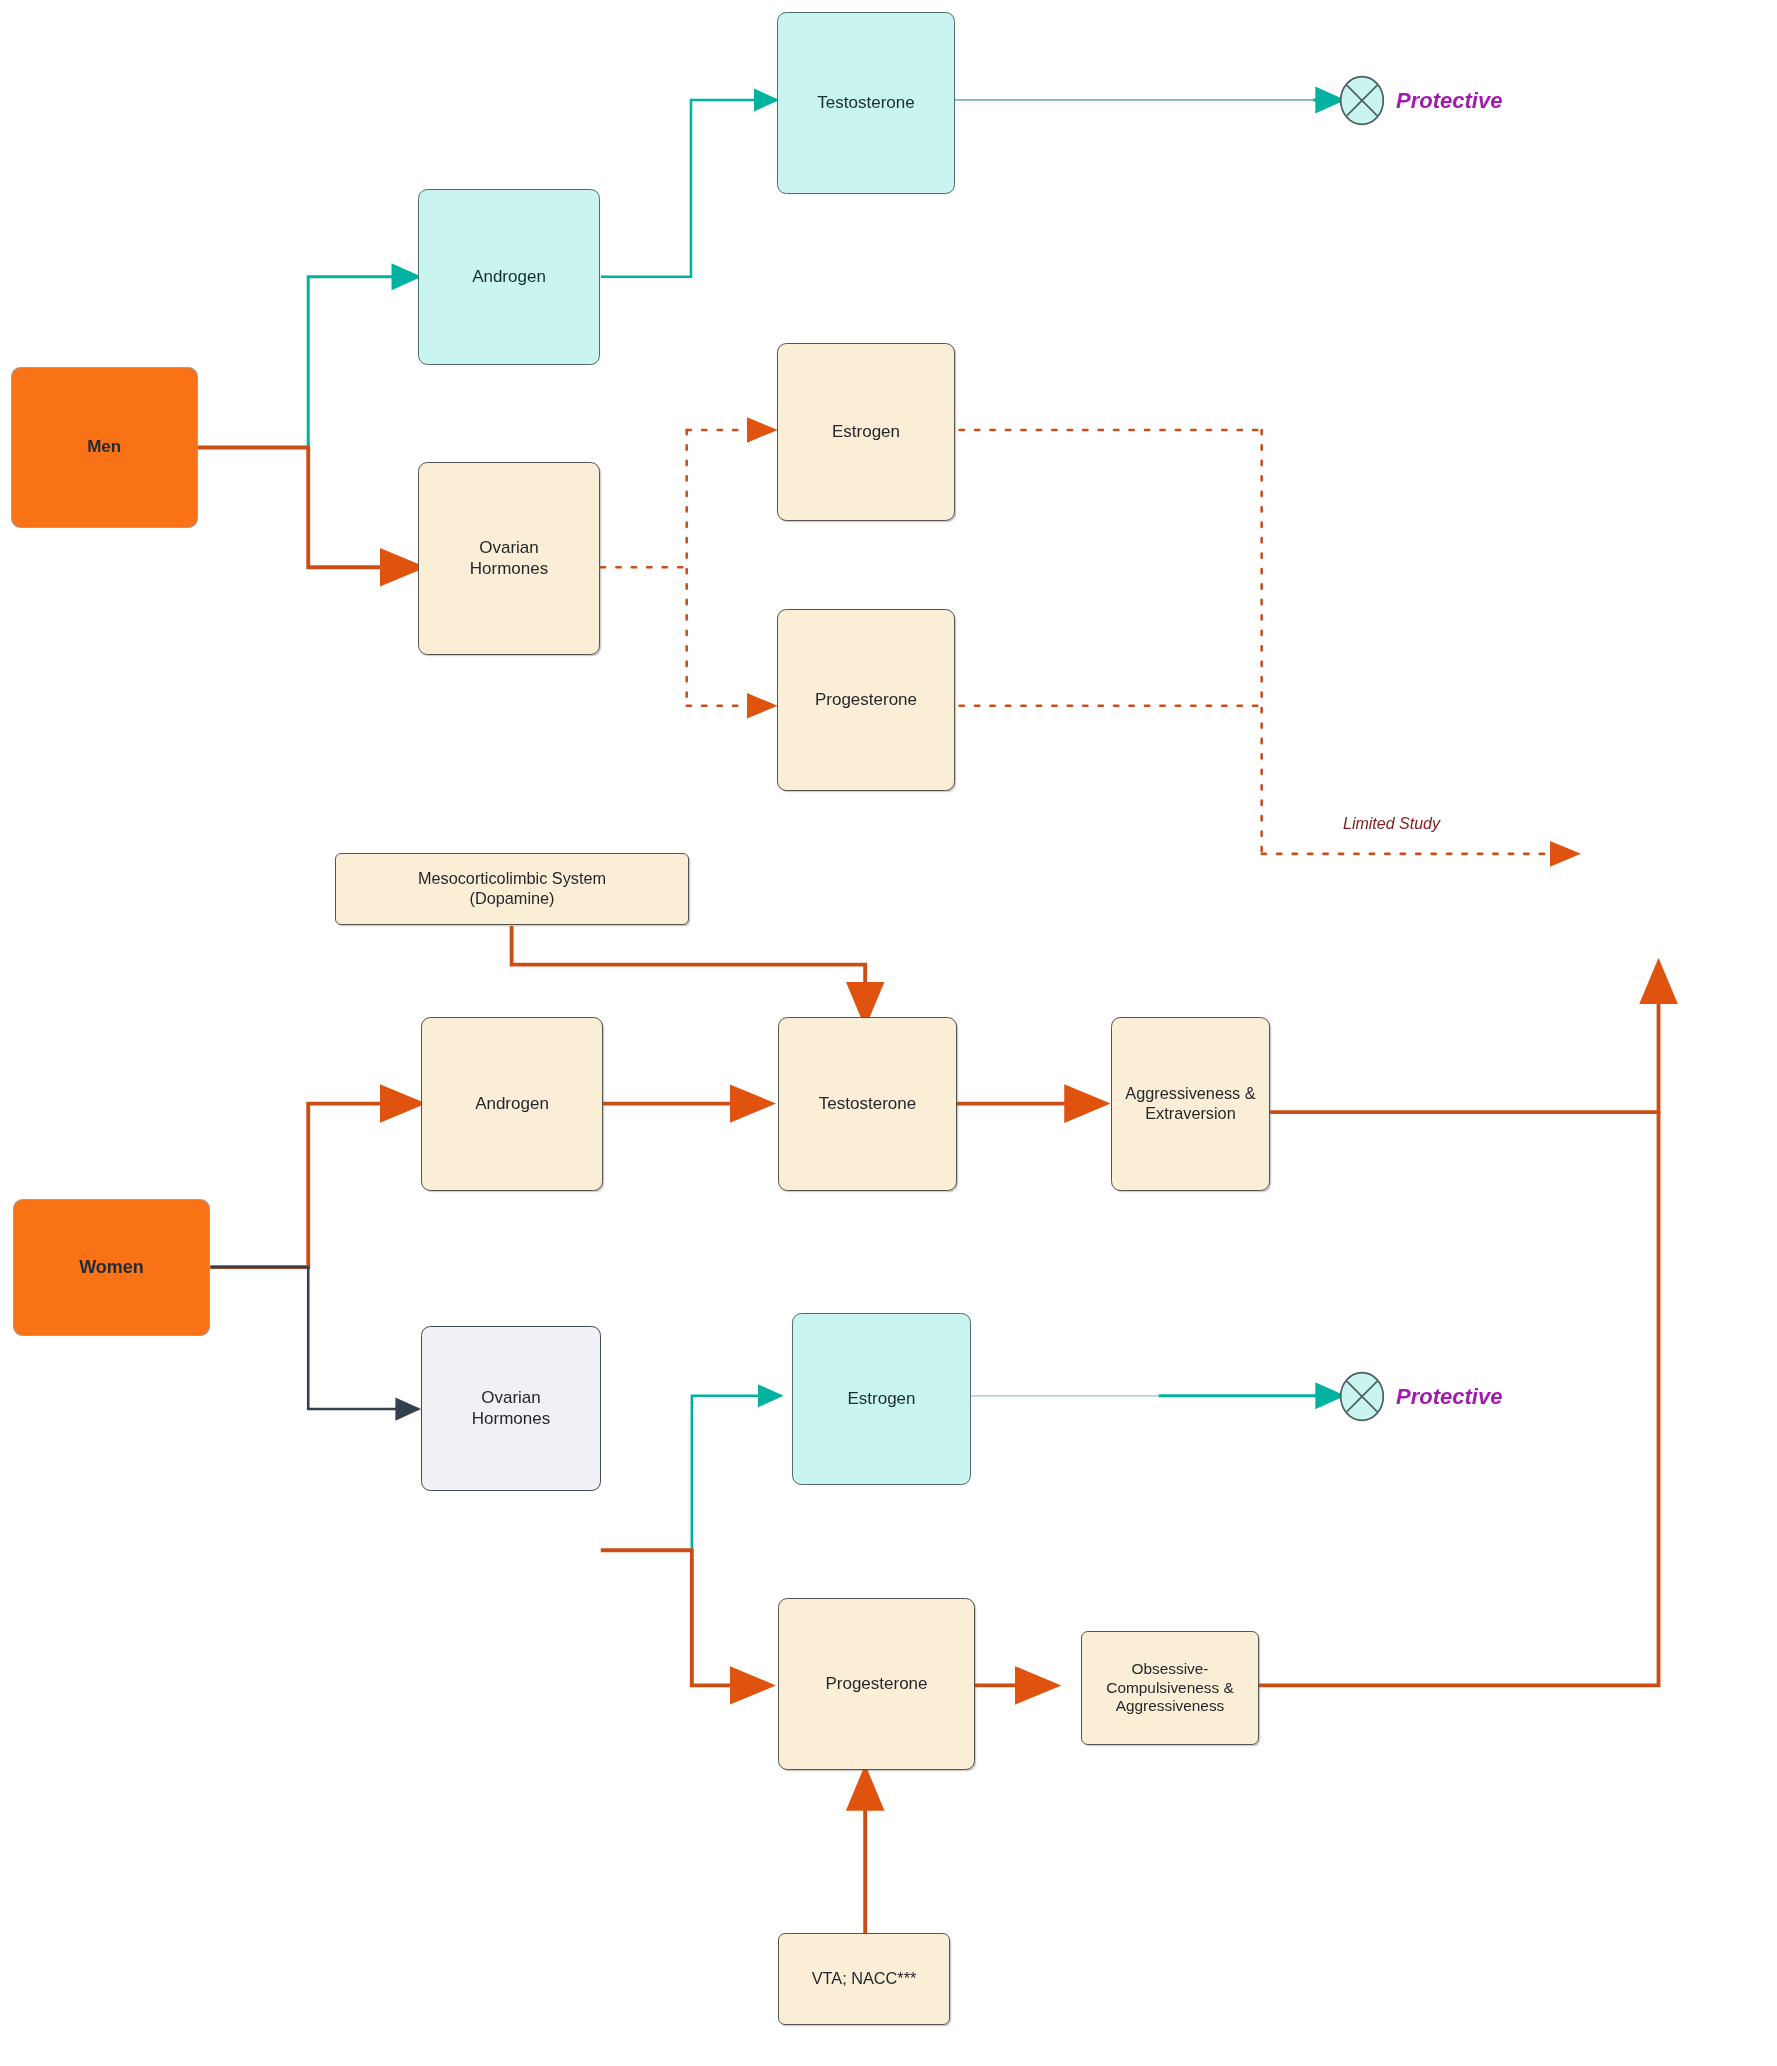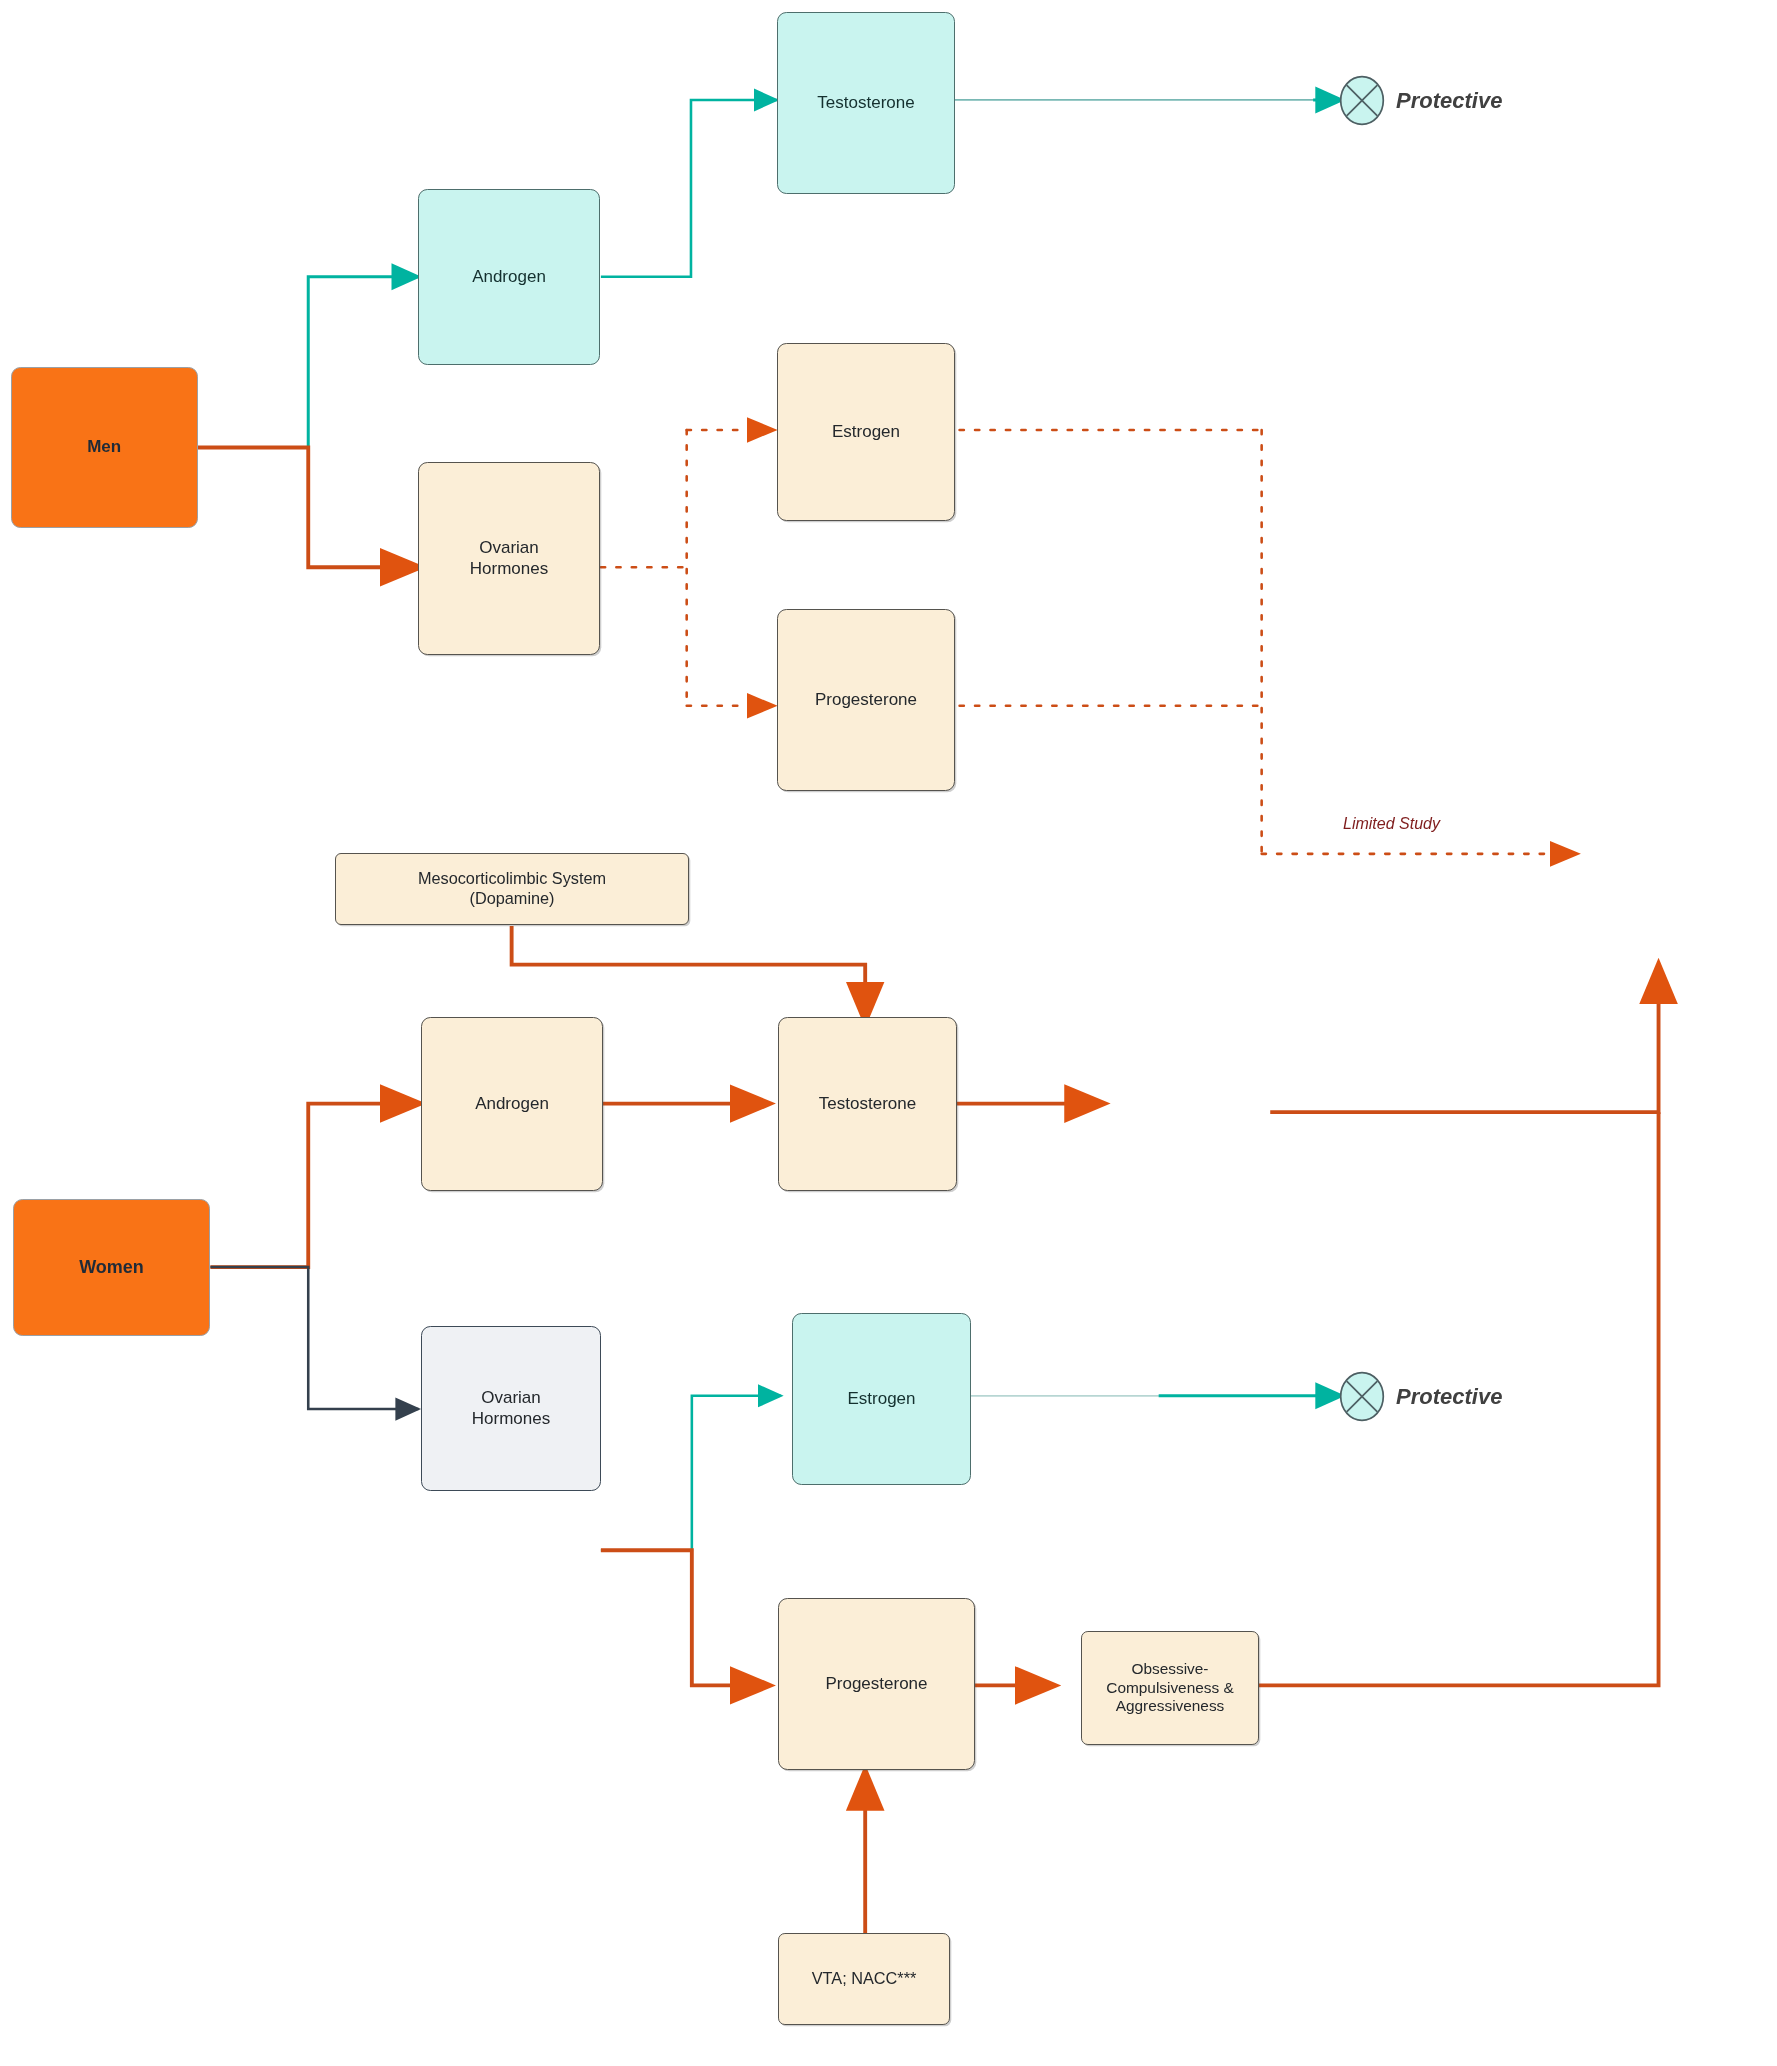--- a/index.html
+++ b/index.html
@@ -9,21 +9,21 @@
   .node{position:absolute;box-sizing:border-box;display:flex;align-items:center;
         justify-content:center;text-align:center;border-radius:9.4px;
         line-height:1.22;padding:2.6px 4.3px;}
   .n-plain{background:#f97316;border:1.3px solid #9aa0a6;color:#1f2b38;font-weight:bold;}
   .n-teal {background:#c9f4ef;border:1.3px solid #4d6e6c;color:#14302f;}
   .n-cream{background:#fbeed7;border:1.3px solid #55534e;color:#24282c;
            box-shadow:1.7px 1.7px 0 -0.4px rgba(80,80,80,.28);}
   .n-grey {background:#eff1f4;border:1.3px solid #3d4a57;color:#24282c;}
   .n-accent{color:#e0530f;font-weight:bold;font-style:italic;}
   .freetext{position:absolute;}
-  .t-protective{color:#404040;font-weight:bold;font-style:italic;}
+  .t-protective{color:#a21caf;font-weight:bold;font-style:italic;}
   .t-note{color:#7f1d1d;font-style:italic;}
 </style>
 </head>
 <body>
 
 <div id="stage">
 
   <svg class="edges" viewBox="0 0 4143 4815" xmlns="http://www.w3.org/2000/svg">
     <defs>
       <marker id="ah-teal" markerWidth="11" markerHeight="11" refX="9" refY="5.5" orient="auto" markerUnits="strokeWidth">
@@ -116,20 +116,22 @@
 
   <div class="node n-cream" style="left:335px;top:853px;width:354px;height:72px;font-size:16.3px;white-space:pre-line;border-radius:6px;">Mesocorticolimbic System
 (Dopamine)</div>
 
   <div class="node n-plain" style="left:13px;top:1199px;width:197px;height:137px;font-size:18px;">Women</div>
 
   <div class="node n-cream" style="left:421px;top:1017px;width:182px;height:174px;font-size:17px;">Androgen</div>
 
   <div class="node n-cream" style="left:778px;top:1017px;width:179px;height:174px;font-size:17px;">Testosterone</div>
 
+  <div class="node n-cream" style="left:1111px;top:1017px;width:159px;height:174px;font-size:16.3px;white-space:pre-line;">Aggressiveness &amp;
+Extraversion</div>
 
   <div class="node n-grey" style="left:421px;top:1326px;width:180px;height:165px;font-size:17px;white-space:pre-line;">Ovarian
 Hormones</div>
 
   <div class="node n-teal" style="left:792px;top:1313px;width:179px;height:172px;font-size:17px;">Estrogen</div>
 
   <div class="freetext" style="left:1339px;top:1371px;display:flex;align-items:center;gap:11px;">
     <span style="display:inline-block;">
       <svg width="46" height="51" viewBox="0 0 108 118" xmlns="http://www.w3.org/2000/svg">
         <ellipse cx="54" cy="59" rx="50" ry="56" fill="#c9f4ef" stroke="#4d5f63" stroke-width="4"></ellipse>

